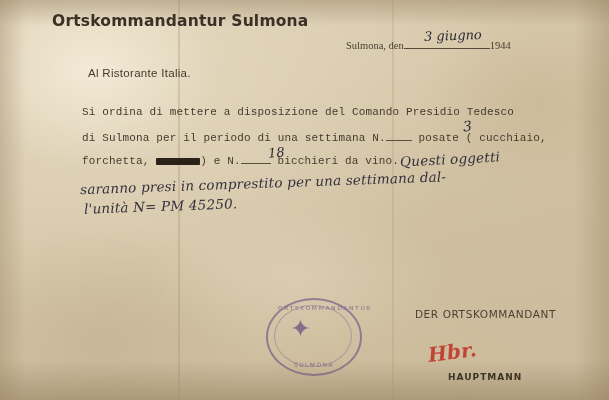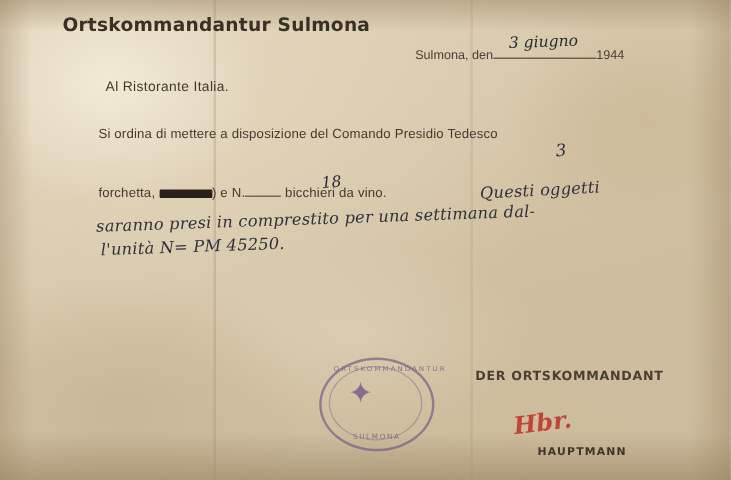--- a/index.html
+++ b/index.html
@@ -80,21 +80,21 @@
     letter-spacing: 0.2px;
     font-family: "DejaVu Sans", sans-serif;
   }
 
   .dateline {
     position: absolute;
     left: 346px;
     top: 38px;
     font-size: 10.5px;
     color: #4b4032;
-    font-family: Liberation Sans, sans-serif;
+    font-family: Liberation Serif, serif;
     white-space: nowrap;
   }
   .dateline .rule {
     display: inline-block;
     border-bottom: 1px solid #55493a;
     height: 10px;
     vertical-align: baseline;
   }
   .r1 { width: 86px; }
 
@@ -119,21 +119,21 @@
     font-size: 11.5px;
     color: #443a2d;
     font-family: Liberation Sans, sans-serif;
     letter-spacing: 0.3px;
   }
 
   .body-line {
     position: absolute;
     font-size: 11px;
     color: #453b2e;
-    font-family: Liberation Sans, sans-serif;
+    font-family: Liberation Mono, monospace;
     letter-spacing: 0.15px;
     white-space: nowrap;
   }
   .bl1 { left: 82px; top: 106px; }
   .bl2 { left: 82px; top: 129px; }
   .bl3 { left: 82px; top: 152px; }
 
   .fill-line {
     display: inline-block;
     border-bottom: 1px solid #5a4e3e;
@@ -229,23 +229,22 @@
     font-size: 6px;
     letter-spacing: 1.4px;
     color: #6b4d84;
     font-family: "DejaVu Sans", sans-serif;
   }
 
   .sig-block {
     position: absolute;
     left: 396px;
     top: 308px;
-    text-align: left;
+    text-align: right;
     width: 160px;
-    font-weight: bold;
   }
   .sig-title {
     font-size: 10.5px;
     color: #4a3f31;
     font-family: "DejaVu Sans", sans-serif;
     letter-spacing: 0.6px;
   }
   .sig-rank {
     position: absolute;
     left: 420px;
@@ -295,20 +294,23 @@
 
     <div class="dateline">
       <span>Sulmona, den</span><span class="rule r1"></span><span>1944</span>
     </div>
     <div class="hw-date handwrite">3 giugno</div>
 
     <div class="addressee">Al Ristorante Italia.</div>
 
     <div class="body-line bl1">Si ordina di mettere a disposizione del Comando Presidio Tedesco</div>
 
+    <div class="body-line bl2">
+      <span>di Sulmona per il periodo di una settimana N.</span><span class="fill-line f-short"></span> <span>posate ( cucchiaio,</span>
+    </div>
 
     <div class="body-line bl3">
       <span>forchetta,</span> <span class="redaction"></span><span>) e N.</span><span class="fill-line f-mid"></span> <span>bicchieri da vino.</span>
     </div>
 
     <div class="hw-num hw-n3">3</div>
     <div class="hw-num hw-n18">18</div>
 
     <div class="hw-block hwb1">Questi oggetti</div>
     <div class="hw-block hwb2">saranno presi in comprestito per una settimana dal-</div>

